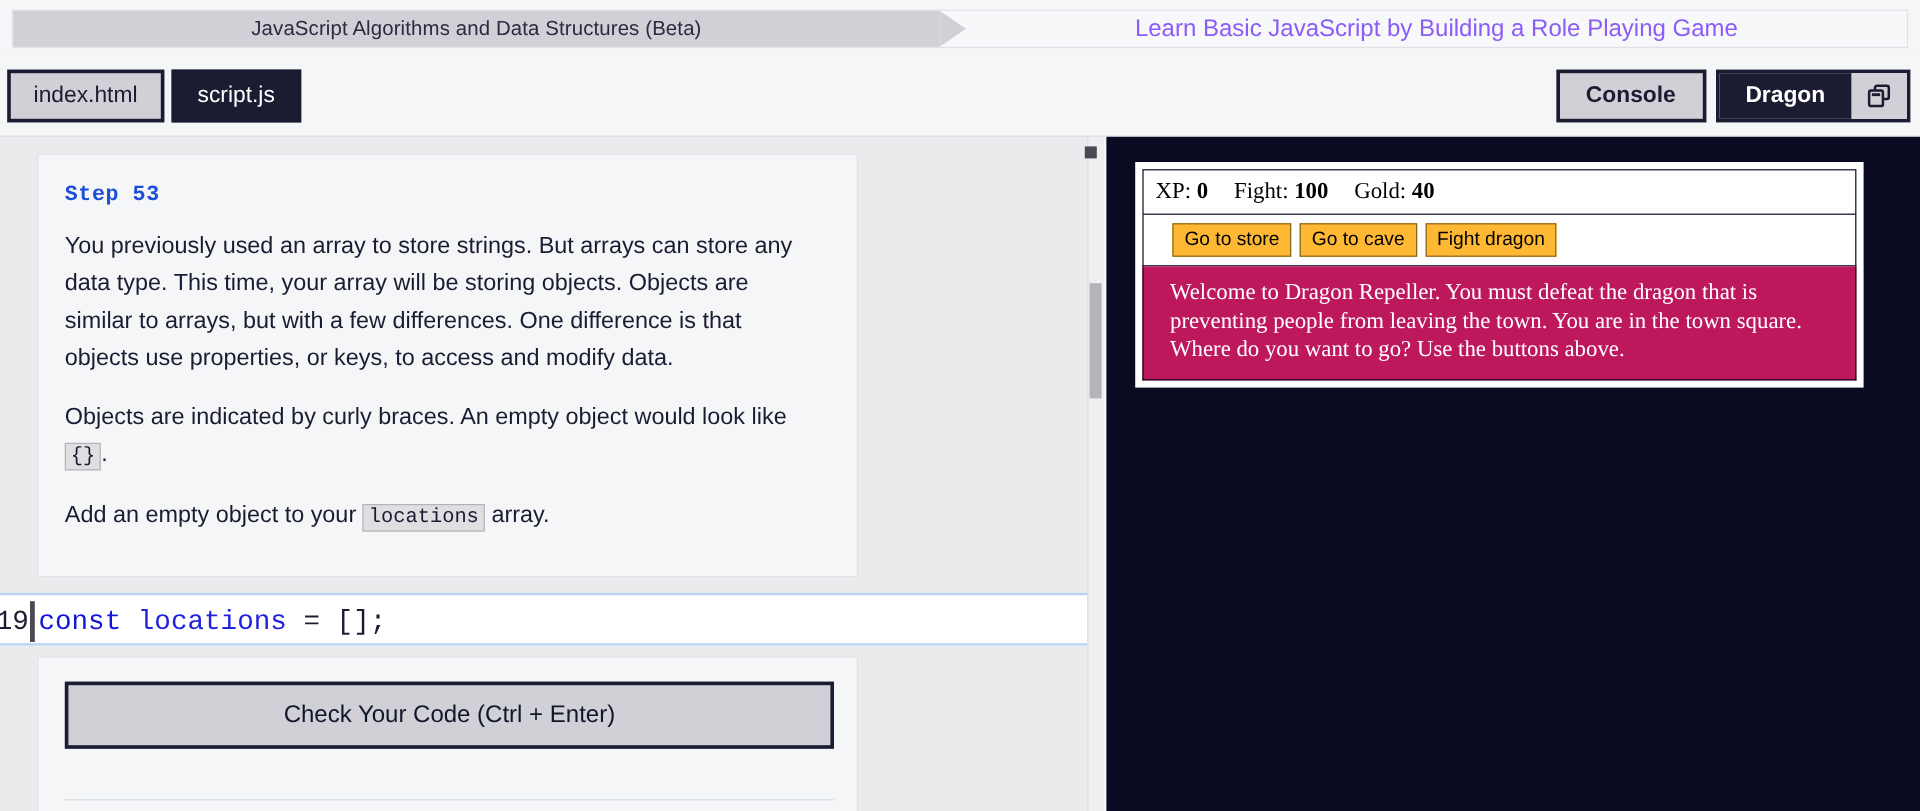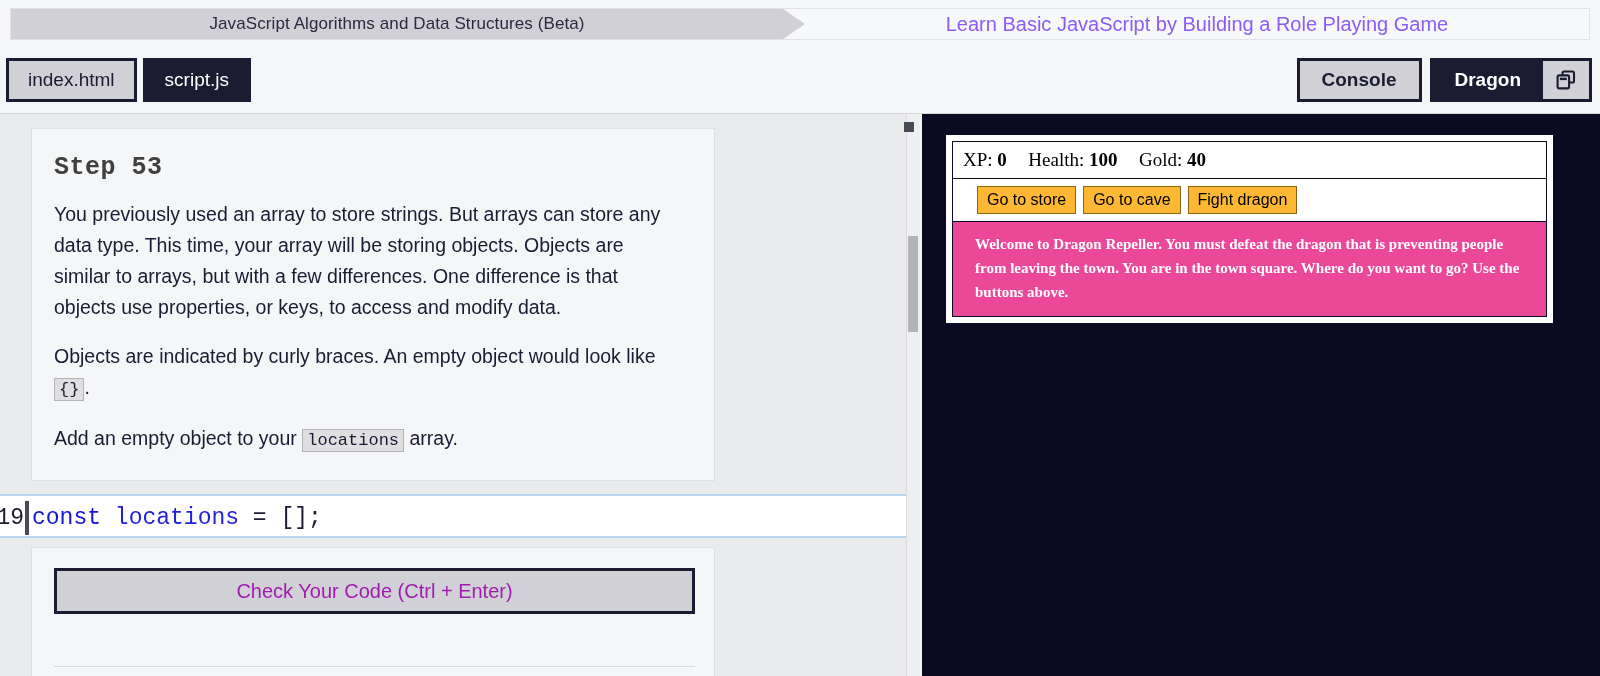--- a/index.html
+++ b/index.html
@@ -133,23 +133,23 @@
   .instr-panel {
     position: absolute;
     left: 31px; top: 14px;
     width: 684px; height: 353px;
     background: #f5f6f7;
     border: 1px solid #dfe1e5;
     padding: 24px 30px 0 22px;
   }
   .step-title {
     font-family: "Liberation Mono", monospace;
-    font-size: 25px;
+    font-size: 18px;
     font-weight: bold;
-    color: #404040;
+    color: #1d4ed8;
     letter-spacing: 0.5px;
     margin-bottom: 17px;
   }
   .instr-p {
     font-size: 19.5px;
     line-height: 31px;
     color: #1b1b32;
     margin-bottom: 18px;
   }
   code.inline {
@@ -234,24 +234,24 @@
   
   .check-panel {
     position: absolute;
     left: 31px; top: 433px;
     width: 684px; height: 200px;
     background: #f5f6f7;
     border: 1px solid #dfe1e5;
     padding: 20px 22px 0 22px;
   }
   .check-btn {
-    width: 641px; height: 46px;
+    width: 641px; height: 56px;
     background: #d0d0d6;
     border: 3px solid #1b1b32;
-    color: #a21caf;
+    color: #0f172a;
     font-size: 20px;
     font-family: "Liberation Sans", sans-serif;
     display: flex; align-items: center; justify-content: center;
     cursor: pointer;
   }
   .check-divider {
     position: absolute;
     left: 22px; top: 118px;
     width: 641px; height: 1px;
     background: #d8dade;
@@ -293,29 +293,28 @@
     background: #ffb833;
     border: 1px solid #8a6417;
     color: #000000;
     font-family: "Liberation Sans", sans-serif;
     font-size: 16px;
     padding: 4px 9px;
     cursor: pointer;
     white-space: nowrap;
   }
   .text-box {
-    background: #ec4899;
+    background: #be185d;
     border: 1px solid #0a0a23;
     border-top: none;
     color: #ffffff;
     font-family: "Liberation Serif", serif;
-    font-size: 15px;
+    font-size: 19px;
     line-height: 24px;
     padding: 10px 14px 12px 22px;
-    font-weight: bold;
   }
 </style>
 </head>
 <body>
 
 <div class="breadcrumb-row">
   <div class="crumb-wrap">
     <div class="crumb-a">JavaScript Algorithms and Data Structures (Beta)</div>
     <div class="crumb-b">Learn Basic JavaScript by Building a Role Playing Game</div>
   </div>
@@ -379,21 +378,21 @@
 
 </div>
 
 <div class="preview-pane">
   <div class="game-frame">
 
     <div class="stats-bar">
       <span>XP:</span>
       <b>0</b>
       <span class="stats-sep"></span>
-      <span>Health:</span>
+      <span>Fight:</span>
       <b>100</b>
       <span class="stats-sep"></span>
       <span>Gold:</span>
       <b>40</b>
     </div>
 
     <div class="controls-bar">
       <button class="game-btn">Go to store</button>
       <button class="game-btn">Go to cave</button>
       <button class="game-btn">Fight dragon</button>

